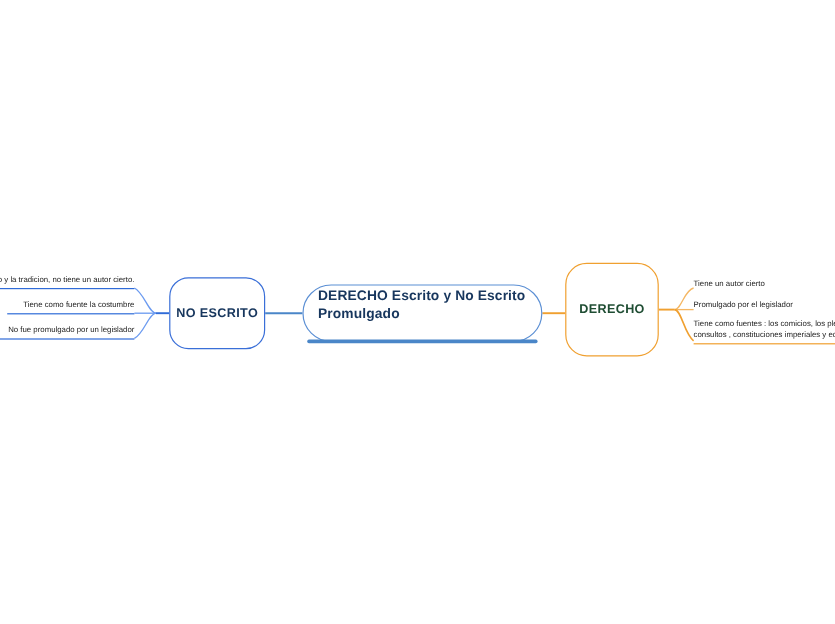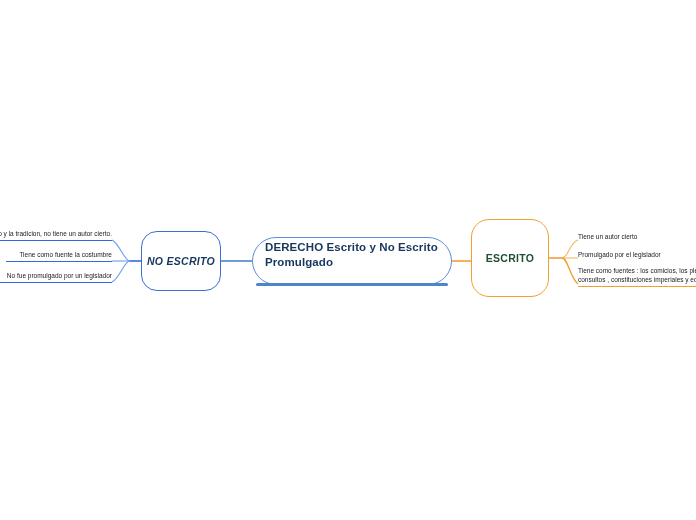--- a/index.html
+++ b/index.html
@@ -77,21 +77,21 @@
     letter-spacing: 0.3px;
   }
   #node-no-escrito {
     left: 141px;
     top: 231px;
     width: 80px;
     height: 60px;
     border: 1.4px solid #3a6fd8;
     border-radius: 16px;
   }
-  #node-no-escrito .branch-label { color: #17365d; font-style: italic; }
+  #node-no-escrito .branch-label { color: #17365d; }
   #node-escrito {
     left: 471px;
     top: 219px;
     width: 78px;
     height: 78px;
     border: 1.4px solid #f0a030;
     border-radius: 18px;
   }
   #node-escrito .branch-label { color: #1f4d33; }
 
@@ -153,21 +153,21 @@
       <div>Promulgado</div>
     </div>
     <div class="root-underline"></div>
   </div>
 
   <div class="branch-node" id="node-no-escrito">
     <span class="branch-label">NO ESCRITO</span>
   </div>
 
   <div class="branch-node" id="node-escrito">
-    <span class="branch-label">ESCRITO</span>
+    <span class="branch-label">DERECHO</span>
   </div>
 
   <div class="leaf left" id="leaf-l1">o y la tradicion, no tiene un autor cierto.</div>
   <div class="leaf left" id="leaf-l2">Tiene como fuente la costumbre</div>
   <div class="leaf left" id="leaf-l3">No fue promulgado por un legislador</div>
 
   <div class="leaf right" id="leaf-r1">Tiene un autor cierto</div>
   <div class="leaf right" id="leaf-r2">Promulgado por el legislador</div>
   <div class="leaf right underlined" id="leaf-r3">
     <div>Tiene como fuentes : los comicios, los pleb</div>

